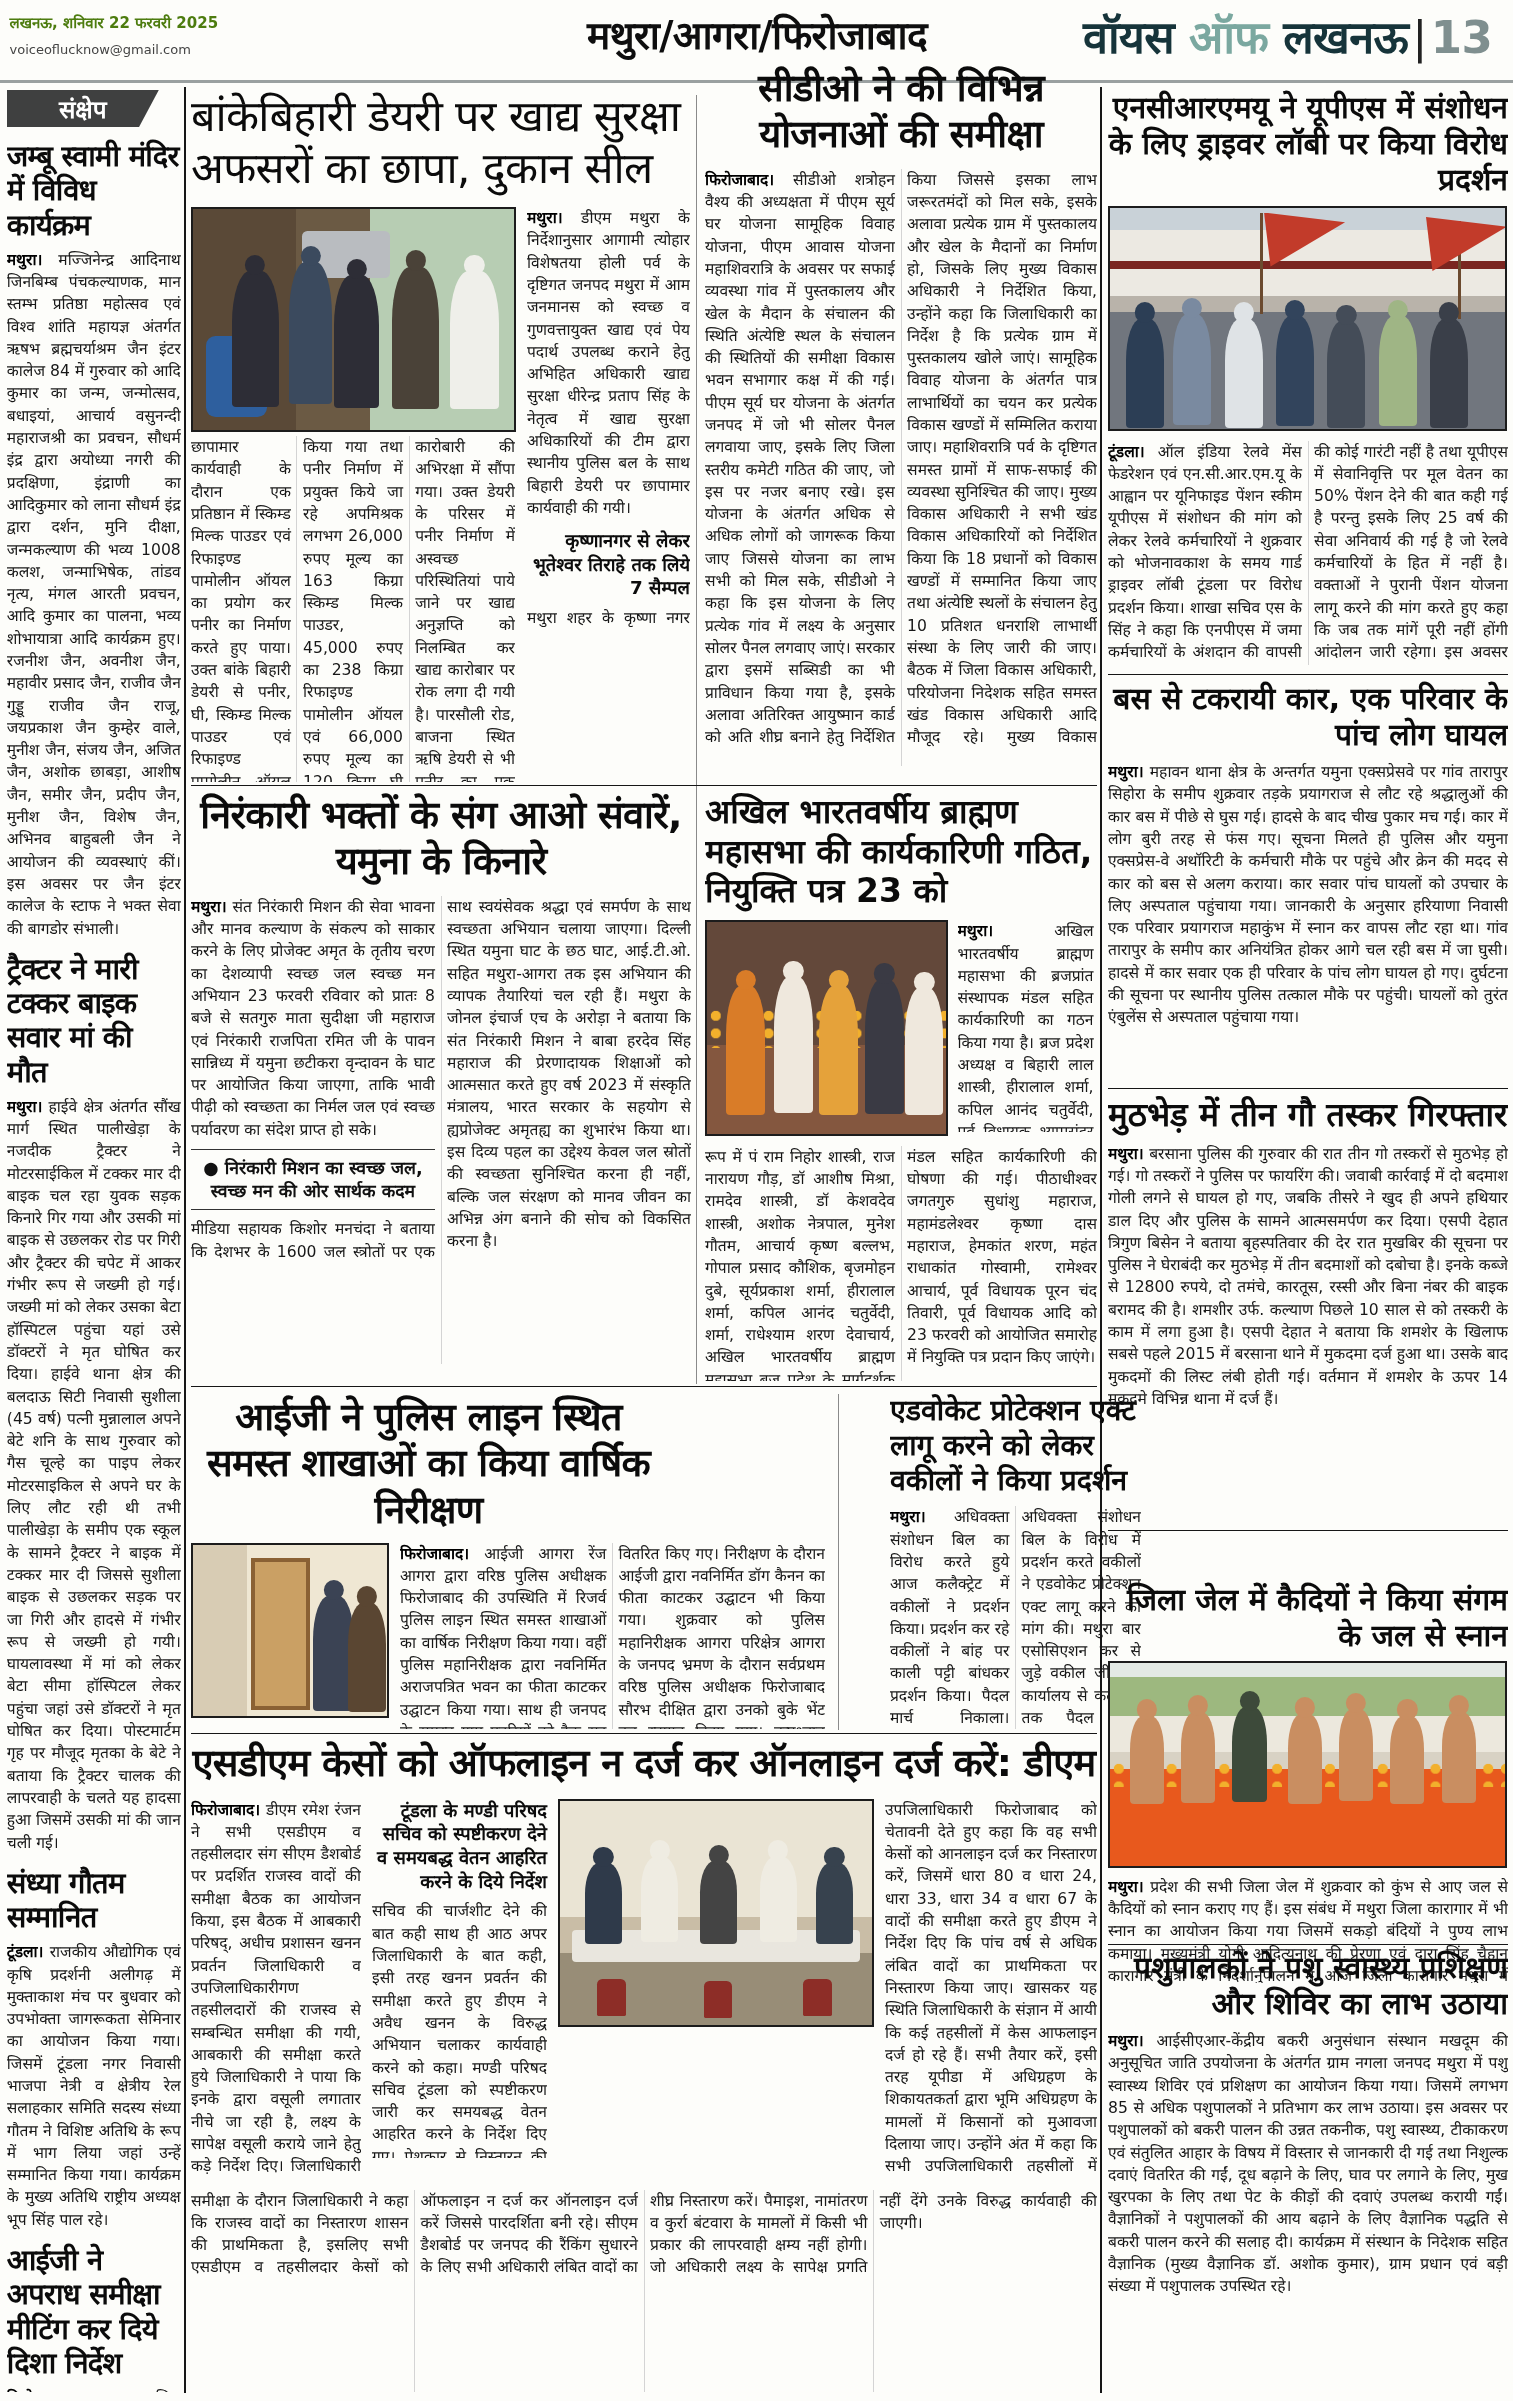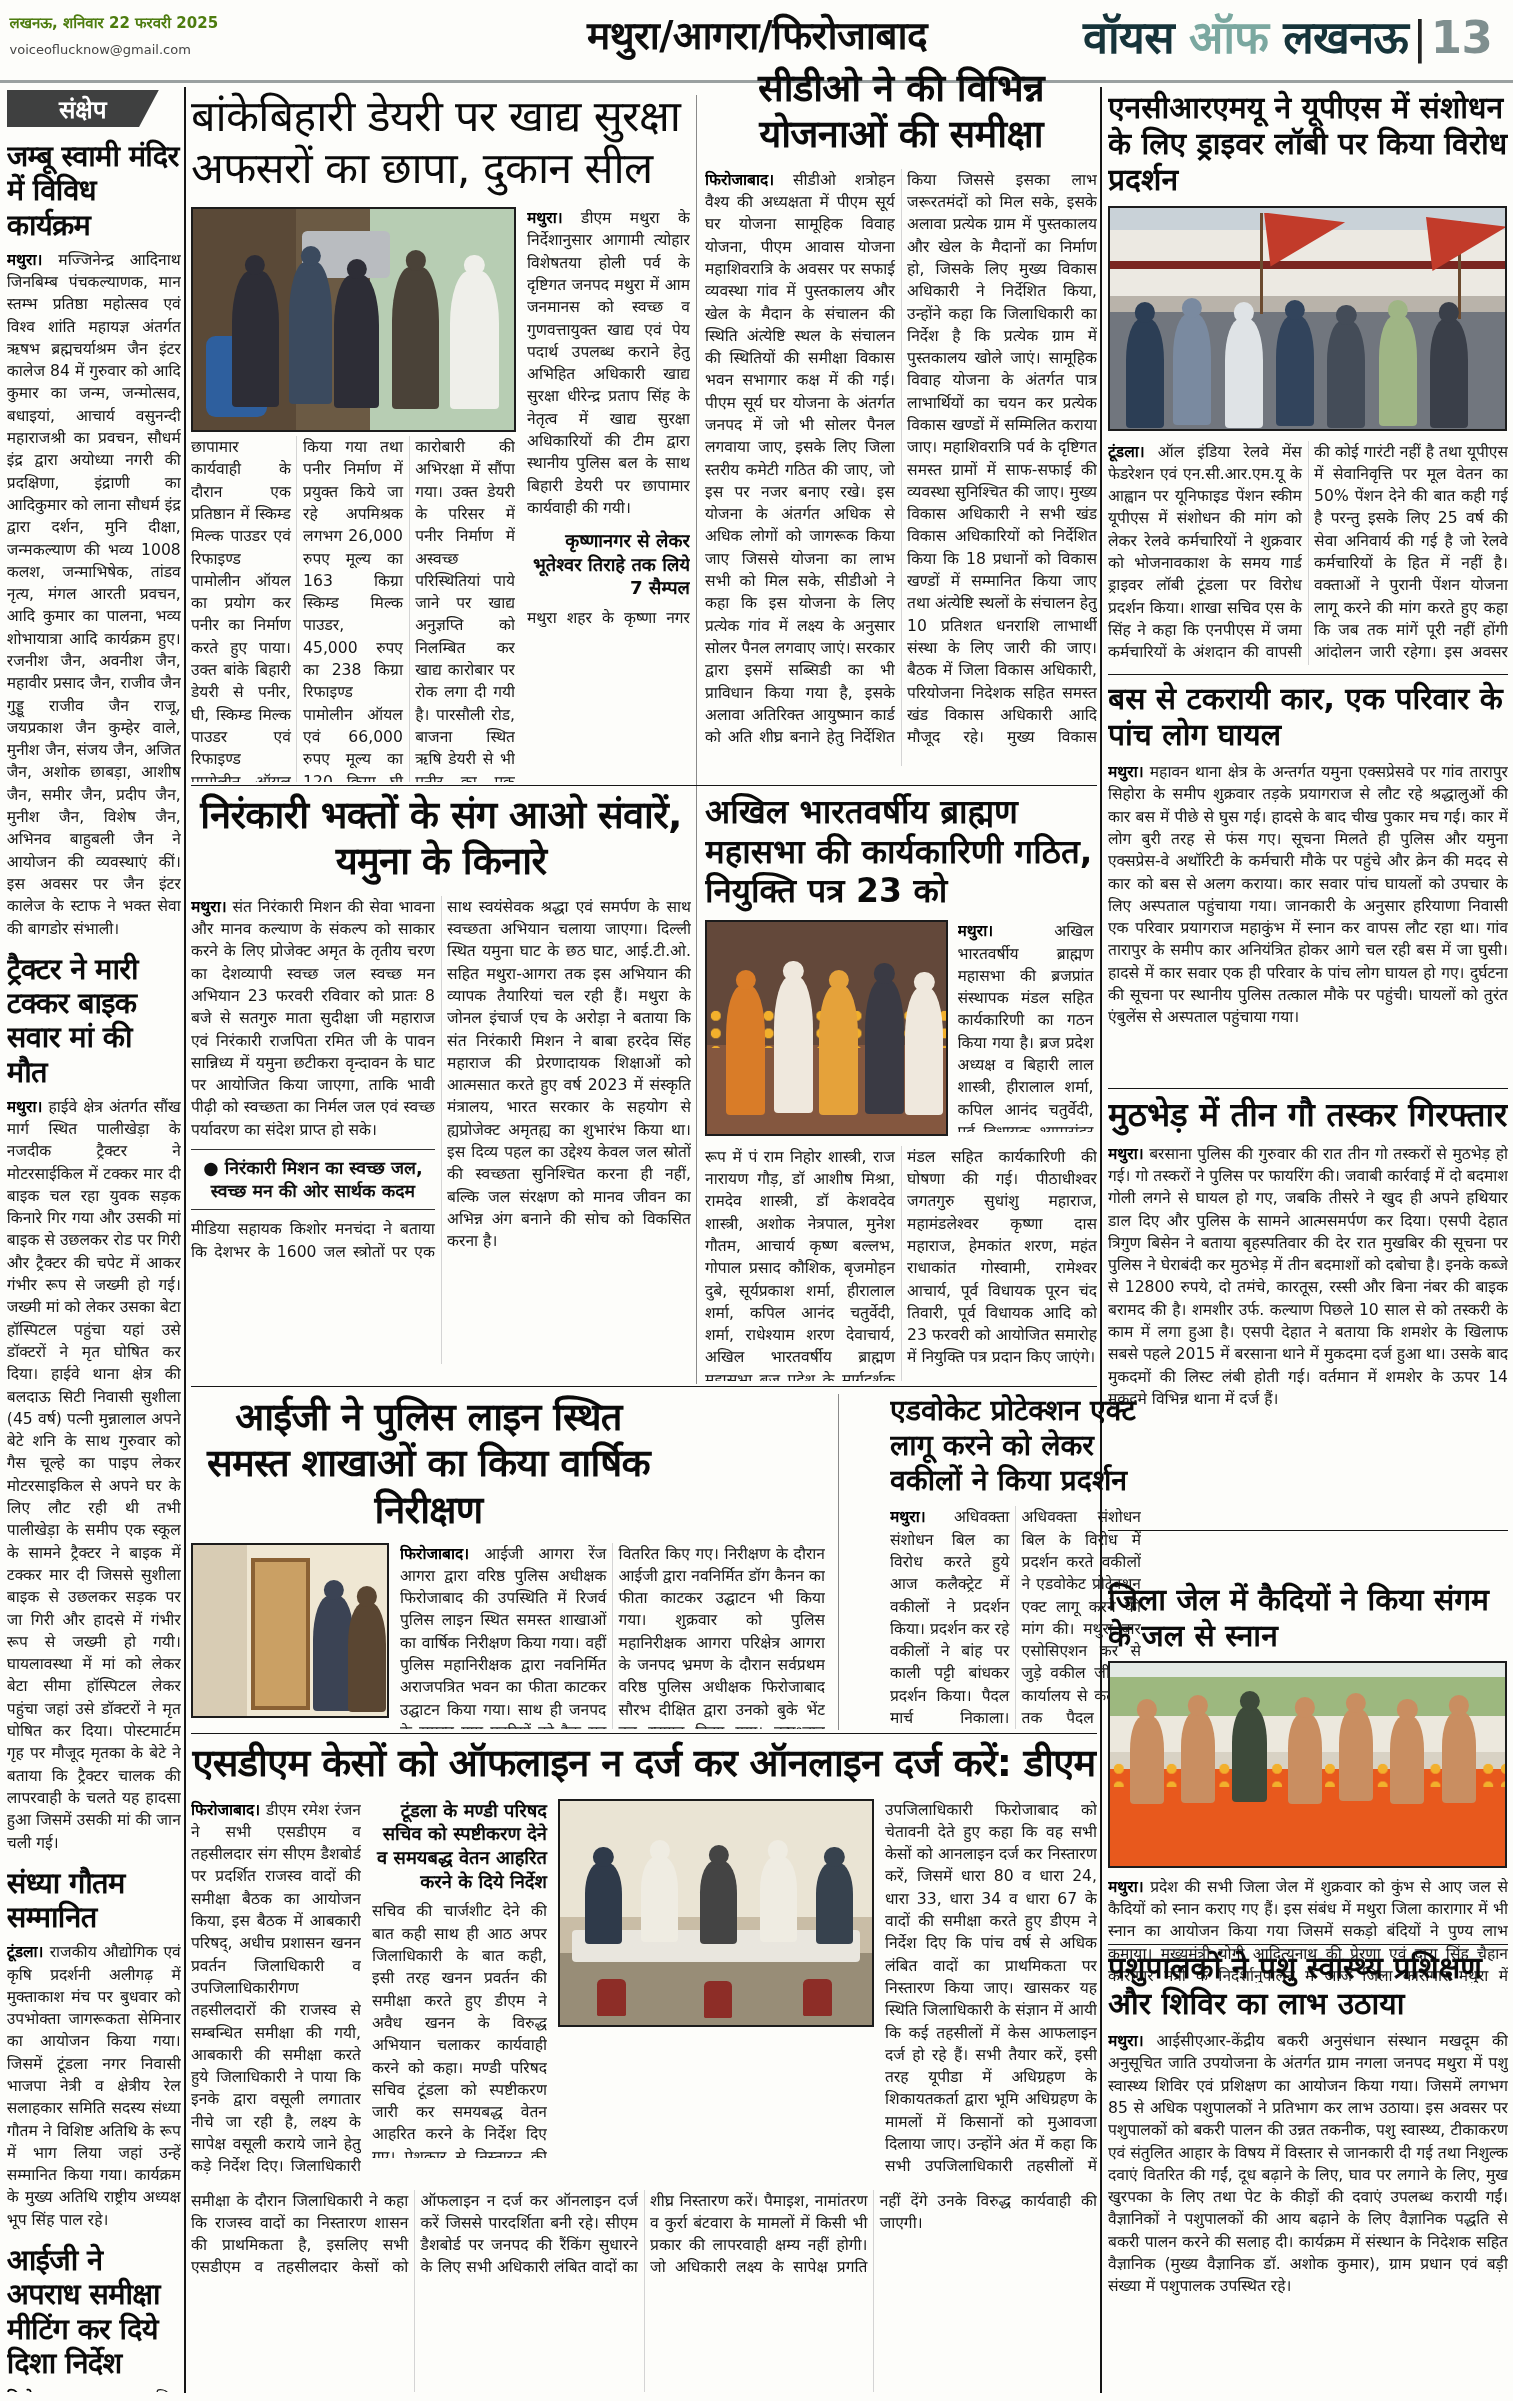--- a/index.html
+++ b/index.html
@@ -14,21 +14,21 @@
   .hdr-region{font-size:39px;font-weight:800;color:#0e0e0e;letter-spacing:-0.7px;}
   .mast{font-size:45px;font-weight:800;letter-spacing:-0.7px;white-space:nowrap;}
   .mast .m1{color:#16343a;} .mast .m2{color:#7ba8a0;} .mast .m3{color:#16343a;}
   .mast .bar{color:#222;font-weight:400;padding:0 4.1px;}
   .mast .pn{color:#7f8f8f;}
   
   .h-xl{font-size:43px;line-height:1.22;font-weight:400;color:#0b0b0b;letter-spacing:-0.7px;}
   .h-lg{font-size:38px;line-height:1.22;font-weight:800;color:#0b0b0b;letter-spacing:-0.7px;text-align:center;}
   .h-md{font-size:33px;line-height:1.2;font-weight:800;color:#0b0b0b;}
   .h-sm{font-size:28.5px;line-height:1.22;font-weight:800;color:#0b0b0b;}
-  .h-rail{font-size:30px;line-height:1.2;font-weight:800;color:#0b0b0b;}
+  .h-rail{font-size:30px;line-height:1.2;font-weight:800;color:#0b0b0b;text-align:right;}
   .bt{font-size:15.6px;line-height:1.43;text-align:justify;color:#171717;overflow:hidden;}
   .bt b{color:#000;}
   .cols2{column-count:2;column-gap:12.2px;column-rule:0.7px solid #d4d4d4;}
   .cols3{column-count:3;column-gap:12.2px;column-rule:0.7px solid #d4d4d4;}
   .cols4{column-count:4;column-gap:12.2px;column-rule:0.7px solid #d4d4d4;}
   .subhead{font-size:18.3px;font-weight:800;color:#0c0c0c;line-height:1.3;text-align:right;}
   .bullet-sub{font-size:17.6px;font-weight:800;color:#111;border-top:1.4px solid #333;border-bottom:1.4px solid #333;padding:6.8px 2.7px;margin:8.1px 0;text-align:center;line-height:1.3;}
   .badge{width:152px;height:37px;background:#3f4040;color:#fff;font-size:24.4px;font-weight:700;
          display:flex;align-items:center;justify-content:center;
          clip-path:polygon(0 0,100% 0,87% 100%,0 100%);}

